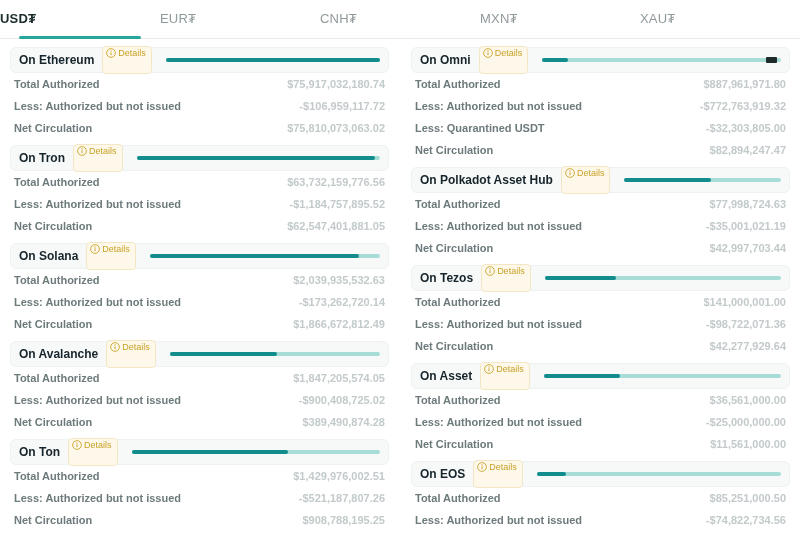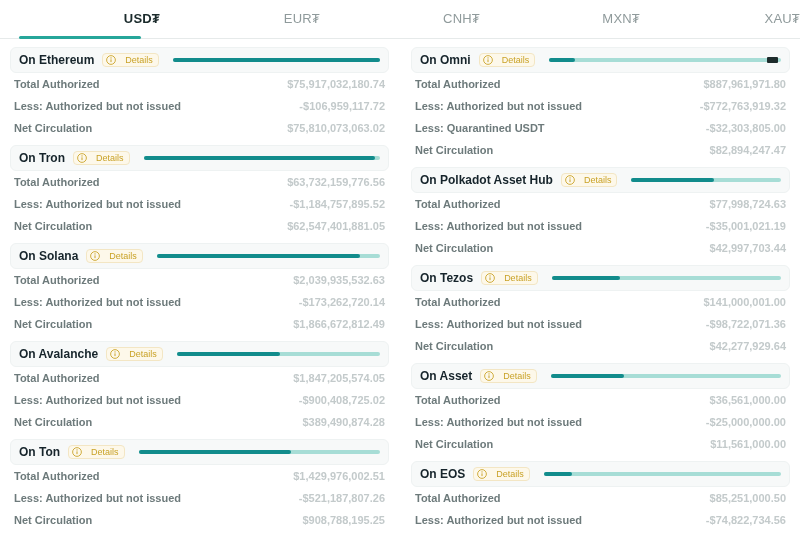--- a/index.html
+++ b/index.html
@@ -26,21 +26,21 @@
     display: flex;
     width: 100%;
     height: 38px;
     align-items: center;
     border-bottom: 1px solid #e6eaea;
     background: #ffffff;
     position: relative;
   }
   .tab {
     flex: 1 1 0;
-    text-align: right;
+    text-align: left;
     font-size: 13px;
     color: #8f9a9b;
     letter-spacing: .2px;
     height: 38px;
     line-height: 38px;
     position: relative;
     cursor: pointer;
     user-select: none;
   }
   .tab.active {
@@ -89,25 +89,25 @@
   }
   .chain-name {
     font-size: 12px;
     font-weight: bold;
     color: #16242b;
     white-space: nowrap;
   }
   .details-pill {
     display: inline-flex;
     align-items: center;
-    gap: 9px;
+    gap: 2px;
     background: #fdf8ea;
     border: 1px solid #f3e6c4;
     border-radius: 4px;
-    padding: 1px 5px 1px 3px;
+    padding: 1px 5px 15px 3px;
     cursor: pointer;
     white-space: nowrap;
   }
   .details-pill .ico {
     width: 10px;
     height: 10px;
     display: inline-block;
     line-height: 0;
   }
   .details-pill .lbl {

